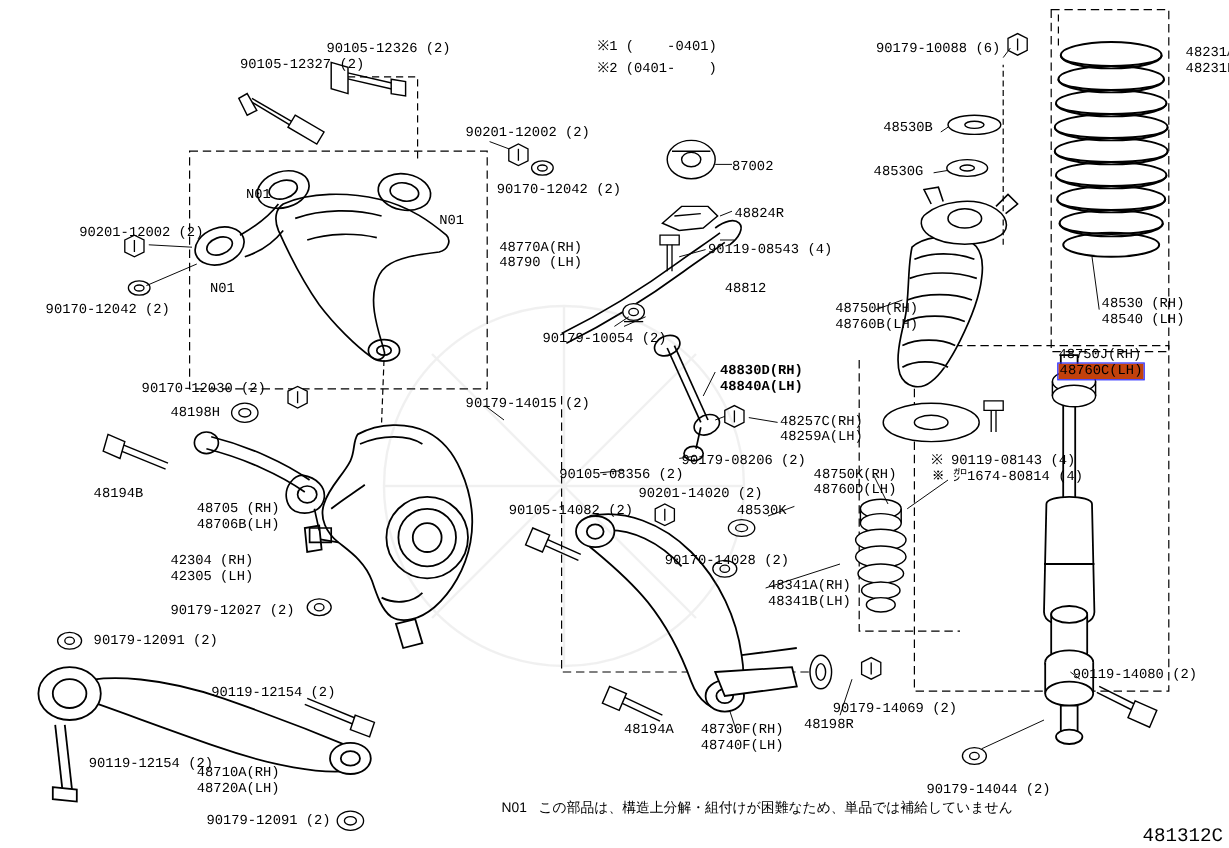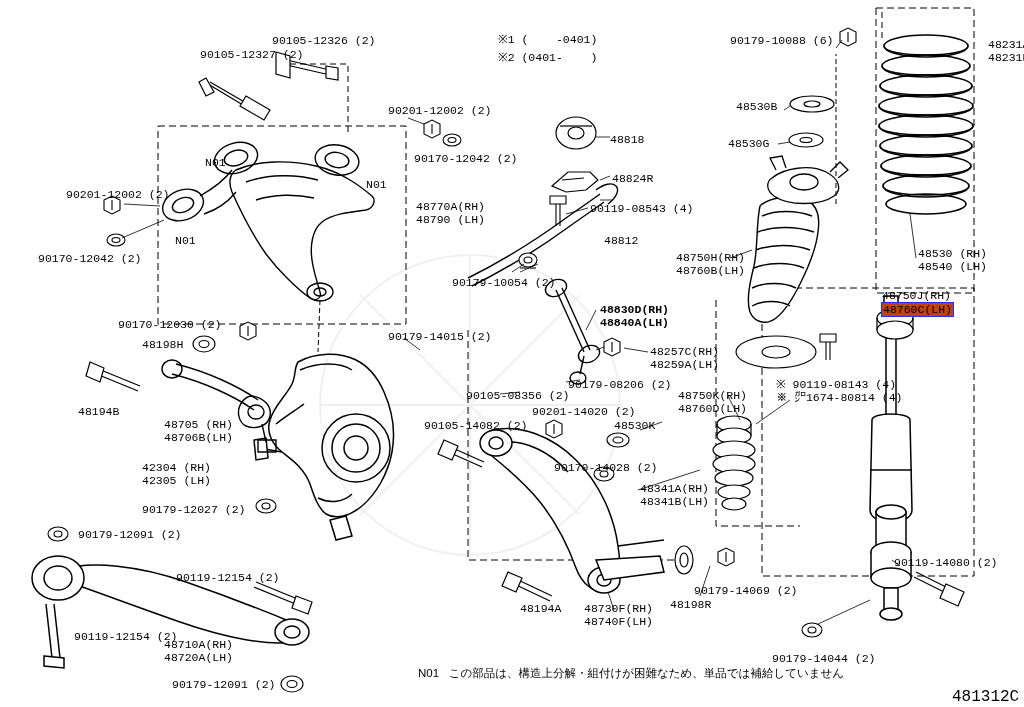--- a/index.html
+++ b/index.html
@@ -388,21 +388,21 @@
     <path d="M110 55 L330 275"></path>
       <path d="M330 55 L110 275"></path>
   </g>
 </svg>
 
 <div id="labels">
     <div class="lbl" style="left: 200px; top: 48px;">90105-12327 (2)</div>
     <div class="lbl" style="left: 272px; top: 34px;">90105-12326 (2)</div>
     <div class="lbl" style="left: 388px; top: 104px;">90201-12002 (2)</div>
     <div class="lbl" style="left: 414px; top: 152px;">90170-12042 (2)</div>
-    <div class="lbl" style="left: 610px; top: 133px;">48818</div>
+    <div class="lbl" style="left: 610px; top: 133px;">87002</div>
     <div class="lbl" style="left: 612px; top: 172px;">48824R</div>
     <div class="lbl" style="left: 590px; top: 202px;">90119-08543 (4)</div>
     <div class="lbl" style="left: 604px; top: 234px;">48812</div>
     <div class="lbl" style="left: 205px; top: 156px;">N01</div>
     <div class="lbl" style="left: 366px; top: 178px;">N01</div>
     <div class="lbl" style="left: 175px; top: 234px;">N01</div>
     <div class="lbl" style="left: 66px; top: 188px;">90201-12002 (2)</div>
     <div class="lbl" style="left: 38px; top: 252px;">90170-12042 (2)</div>
     <div class="lbl" style="left: 416px; top: 200px;">48770A(RH)
 48790 (LH)</div>
@@ -434,21 +434,21 @@
     <div class="lbl" style="left: 554px; top: 461px;">90170-14028 (2)</div>
     <div class="lbl" style="left: 640px; top: 482px;">48341A(RH)
 48341B(LH)</div>
     <div class="lbl" style="left: 520px; top: 602px;">48194A</div>
     <div class="lbl" style="left: 584px; top: 602px;">48730F(RH)
 48740F(LH)</div>
     <div class="lbl" style="left: 670px; top: 598px;">48198R</div>
     <div class="lbl" style="left: 694px; top: 584px; text-align: center;">90179-14069 (2)</div>
     <div class="lbl" style="left: 772px; top: 652px;">90179-14044 (2)</div>
     <div class="lbl" style="left: 894px; top: 556px;">90119-14080 (2)</div>
-    <div class="lbl" style="left: 676px; top: 251px;">48750H(RH)
+    <div class="lbl" style="left: 696px; top: 251px;">48750H(RH)
 48760B(LH)</div>
     <div class="lbl" style="left: 678px; top: 389px;">48750K(RH)
 48760D(LH)</div>
     <div class="lbl" style="left: 776px; top: 378px;">※ 90119-08143 (4)
 ※ ㌎1674-80814 (4)</div>
     <div class="lbl" style="left: 730px; top: 34px;">90179-10088 (6)</div>
     <div class="lbl" style="left: 736px; top: 100px;">48530B</div>
     <div class="lbl" style="left: 728px; top: 137px;">48530G</div>
     <div class="lbl" style="left: 964px; top: 38px; margin-left: 24px;">48231A(RH)
 48231B(LH)</div>

